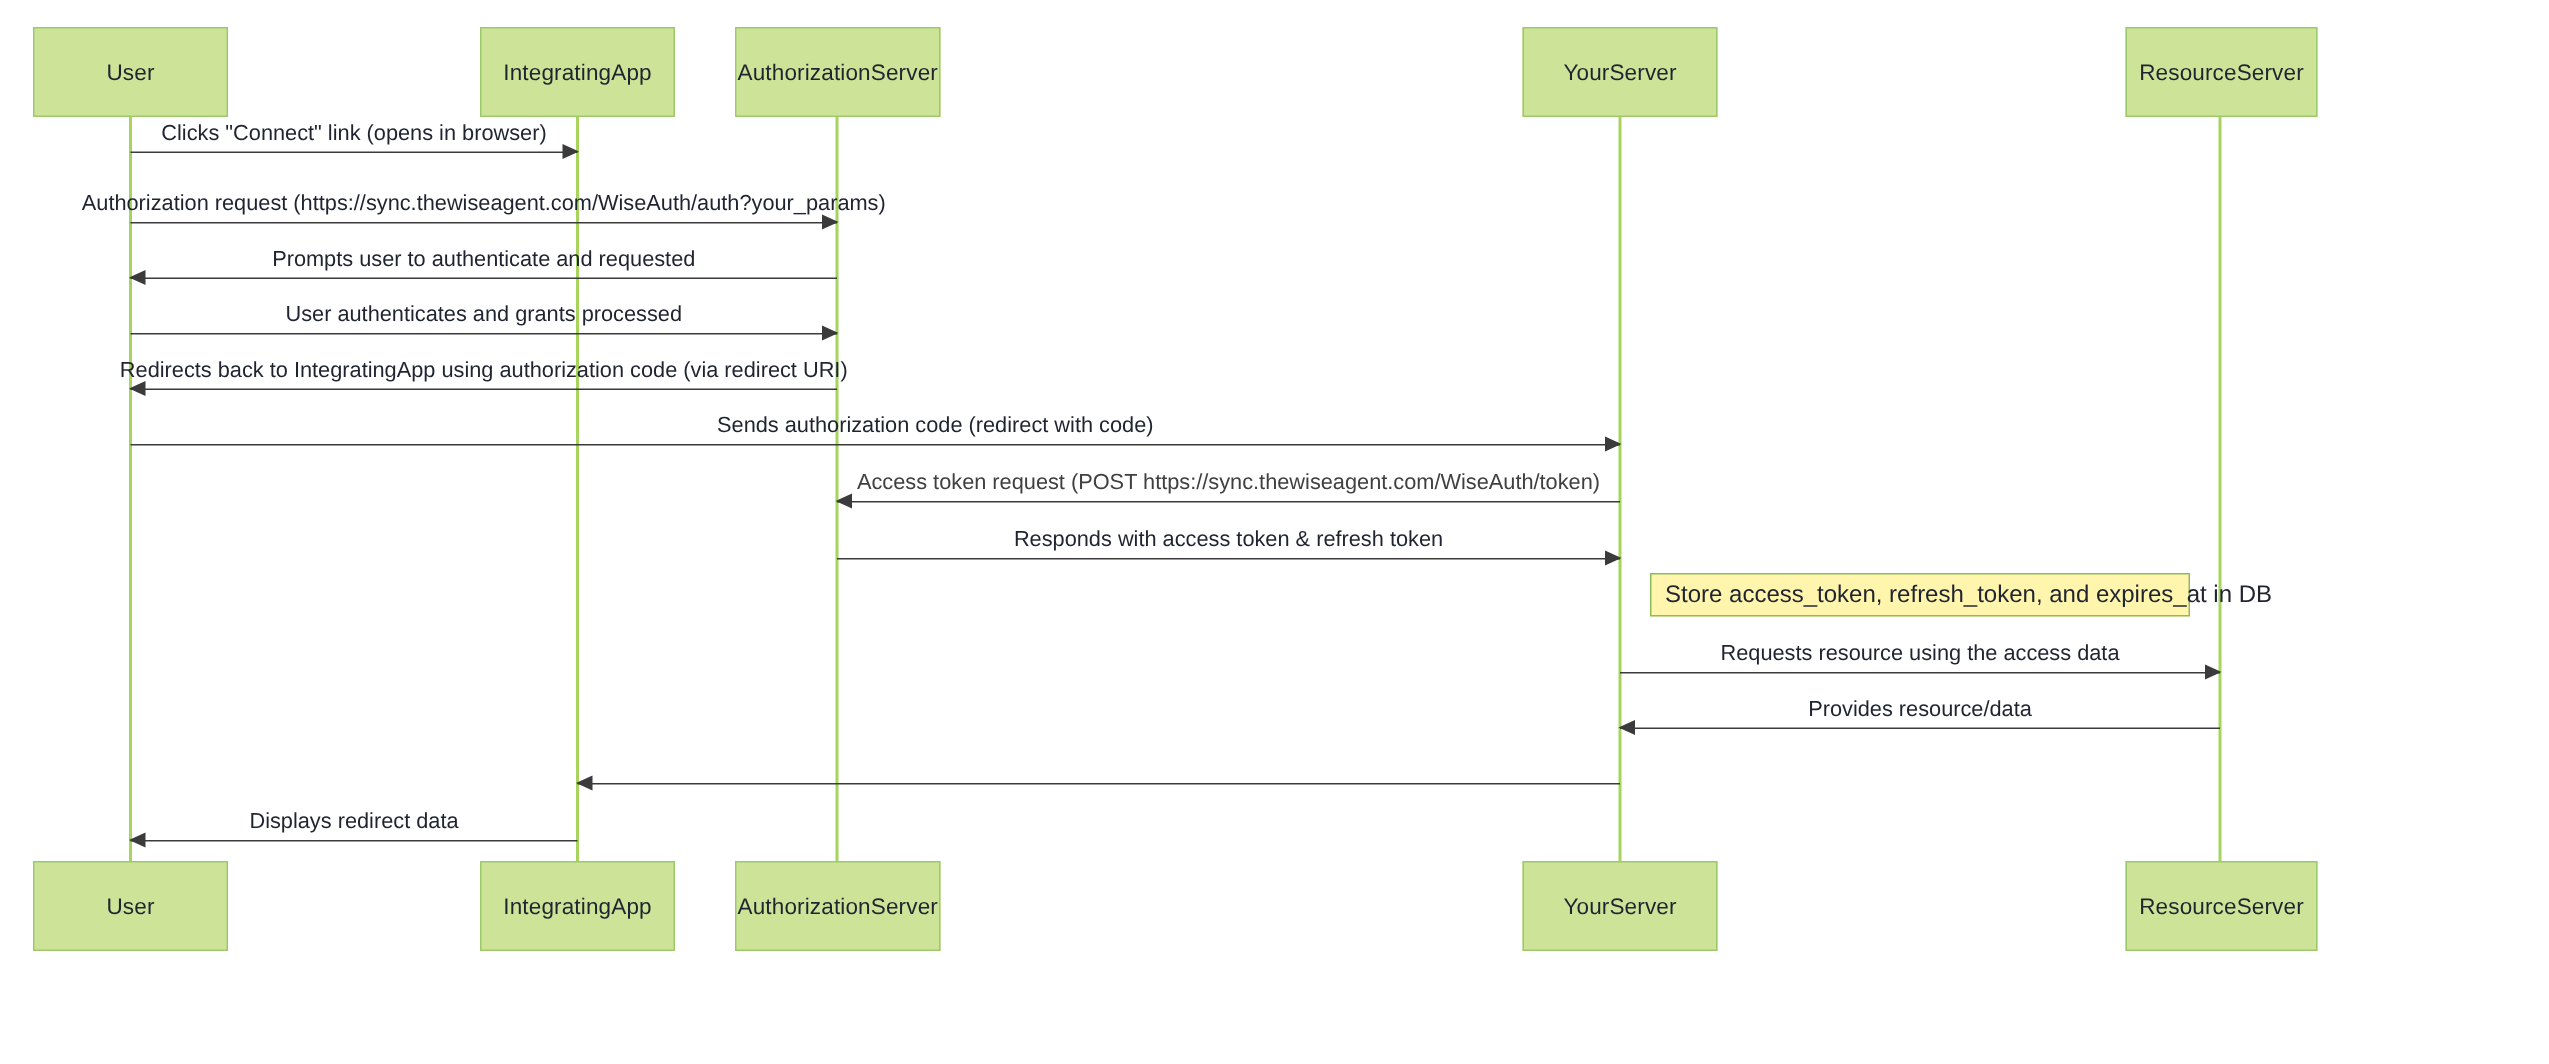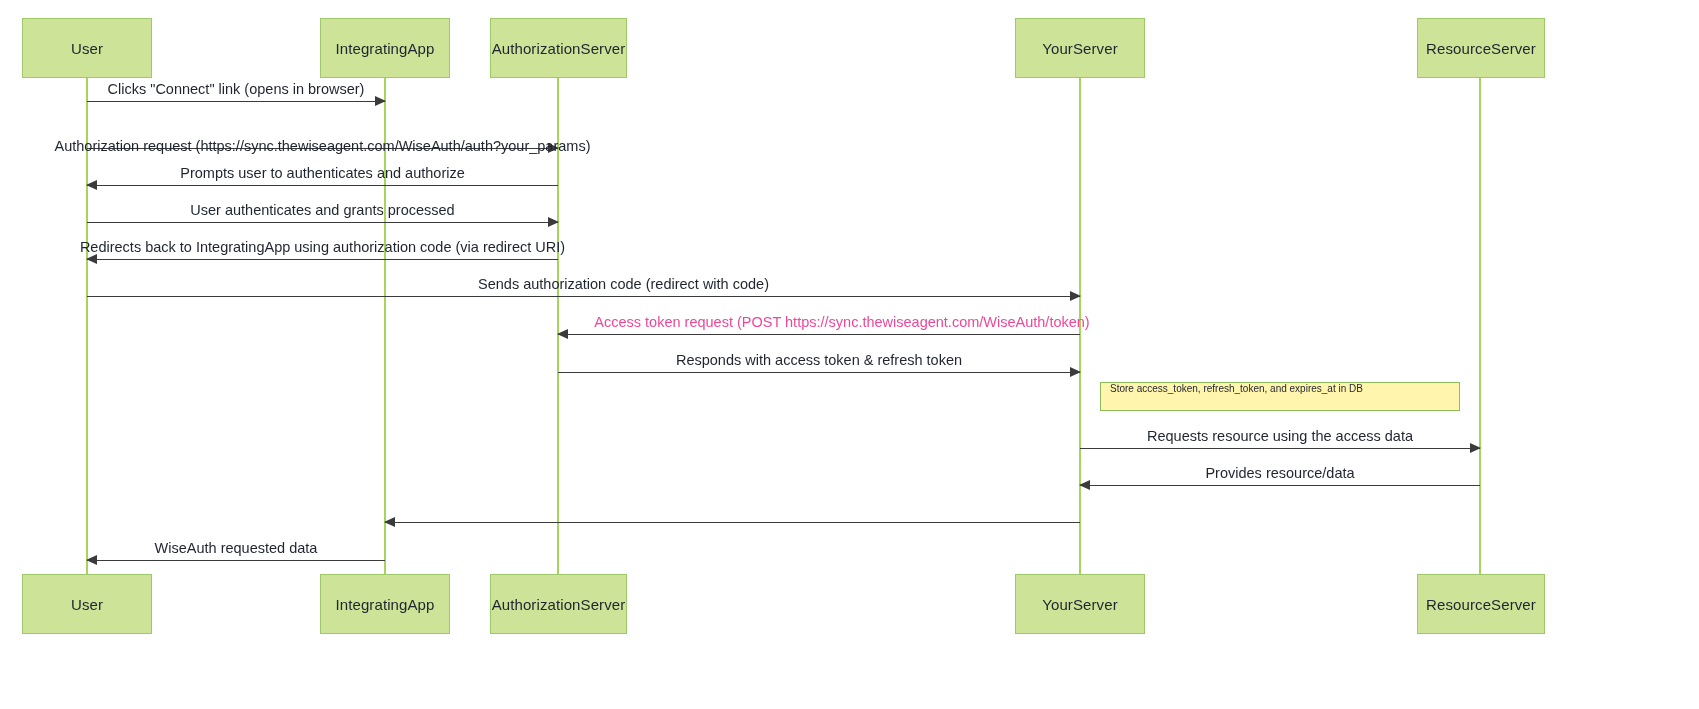--- a/index.html
+++ b/index.html
@@ -19,22 +19,22 @@
   .msg.to-right .head{right:-1px;border-left:11px solid #3b3b3b;}
   .msg.to-left  .head{left:-1px;border-right:11px solid #3b3b3b;}
   .msg-label{
     position:absolute;transform:translate(-50%,-100%);
     font-size:14.5px;color:#1f2430;white-space:nowrap;
     padding-bottom:4px;
   }
   .note{
     position:absolute;box-sizing:border-box;
     background:#fff5ad;border:1px solid #8fbc5a;
-    display:flex;
-    font-size:10px;color:#1f2430;white-space:nowrap;
+    display:flex;align-items:center;
+    font-size:16px;color:#1f2430;white-space:nowrap;
     padding:0 9px;
   }
 </style>
 </head>
 <body>
 
 <div id="diagram" style="width: 1699px; height: 709px; background: rgb(255, 255, 255);">
     <div class="lifeline" style="left: 86px; top: 78px; height: 496px; background: rgb(166, 212, 92);"></div>
     <div class="lifeline" style="left: 384px; top: 78px; height: 496px; background: rgb(166, 212, 92);"></div>
     <div class="lifeline" style="left: 557px; top: 78px; height: 496px; background: rgb(166, 212, 92);"></div>
@@ -72,46 +72,46 @@
     </div>
     <div class="msg to-right" style="left: 87px; top: 101px; width: 298px;">
       <div class="line" style="border-top-color: rgb(59, 59, 59);"></div>
       <div class="head"></div>
     </div>
     <div class="msg-label" style="left: 236px; top: 101px; color: rgb(31, 36, 48);">Clicks "Connect" link (opens in browser)</div>
     <div class="msg to-right" style="left: 87px; top: 148px; width: 471px;">
       <div class="line" style="border-top-color: rgb(59, 59, 59);"></div>
       <div class="head"></div>
     </div>
-    <div class="msg-label" style="left: 322.5px; top: 148px; color: rgb(31, 36, 48); margin-top: 10px;">Authorization request (https://sync.thewiseagent.com/WiseAuth/auth?your_params)</div>
+    <div class="msg-label" style="left: 322.5px; top: 148px; color: rgb(31, 36, 48);">Authorization request (https://sync.thewiseagent.com/WiseAuth/auth?your_params)</div>
     <div class="msg to-left" style="left: 87px; top: 185px; width: 471px;">
       <div class="line" style="border-top-color: rgb(59, 59, 59);"></div>
       <div class="head"></div>
     </div>
-    <div class="msg-label" style="left: 322.5px; top: 185px; color: rgb(31, 36, 48);">Prompts user to authenticates and authorize</div>
+    <div class="msg-label" style="left: 322.5px; top: 185px; color: rgb(31, 36, 48);">Prompts user to authenticate and requested</div>
     <div class="msg to-right" style="left: 87px; top: 222px; width: 471px;">
       <div class="line" style="border-top-color: rgb(59, 59, 59);"></div>
       <div class="head"></div>
     </div>
     <div class="msg-label" style="left: 322.5px; top: 222px; color: rgb(31, 36, 48);">User authenticates and grants processed</div>
     <div class="msg to-left" style="left: 87px; top: 259px; width: 471px;">
       <div class="line" style="border-top-color: rgb(59, 59, 59);"></div>
       <div class="head"></div>
     </div>
     <div class="msg-label" style="left: 322.5px; top: 259px; color: rgb(31, 36, 48);">Redirects back to IntegratingApp using authorization code (via redirect URI)</div>
     <div class="msg to-right" style="left: 87px; top: 296px; width: 993px;">
       <div class="line" style="border-top-color: rgb(59, 59, 59);"></div>
       <div class="head"></div>
     </div>
     <div class="msg-label" style="left: 583.5px; top: 296px; color: rgb(31, 36, 48); margin-left: 40px;">Sends authorization code (redirect with code)</div>
     <div class="msg to-left" style="left: 558px; top: 334px; width: 522px;">
       <div class="line" style="border-top-color: rgb(59, 59, 59);"></div>
       <div class="head"></div>
     </div>
-    <div class="msg-label" style="left: 842px; top: 334px; color: #ec4899; text-align: right;">Access token request (POST https://sync.thewiseagent.com/WiseAuth/token)</div>
+    <div class="msg-label" style="left: 819px; top: 334px; color: #404040; text-align: right;">Access token request (POST https://sync.thewiseagent.com/WiseAuth/token)</div>
     <div class="msg to-right" style="left: 558px; top: 372px; width: 522px;">
       <div class="line" style="border-top-color: rgb(59, 59, 59);"></div>
       <div class="head"></div>
     </div>
     <div class="msg-label" style="left: 819px; top: 372px; color: rgb(31, 36, 48); text-align: center;">Responds with access token &amp; refresh token</div>
     <div class="msg to-right" style="left: 1080px; top: 448px; width: 400px;">
       <div class="line" style="border-top-color: rgb(59, 59, 59);"></div>
       <div class="head"></div>
     </div>
     <div class="msg-label" style="left: 1280px; top: 448px; color: rgb(31, 36, 48);">Requests resource using the access data</div>
@@ -121,17 +121,17 @@
     </div>
     <div class="msg-label" style="left: 1280px; top: 485px; color: rgb(31, 36, 48);">Provides resource/data</div>
     <div class="msg to-left" style="left: 385px; top: 522px; width: 695px;">
       <div class="line" style="border-top-color: rgb(59, 59, 59);"></div>
       <div class="head"></div>
     </div>
     <div class="msg to-left" style="left: 87px; top: 560px; width: 298px;">
       <div class="line" style="border-top-color: rgb(59, 59, 59);"></div>
       <div class="head"></div>
     </div>
-    <div class="msg-label" style="left: 236px; top: 560px; color: rgb(31, 36, 48);">WiseAuth requested data</div>
+    <div class="msg-label" style="left: 236px; top: 560px; color: rgb(31, 36, 48);">Displays redirect data</div>
     <div class="note" style="left: 1100px; top: 382px; width: 360px; height: 29px; background: rgb(255, 245, 173); border-color: rgb(143, 188, 90);">
       <span>Store access_token, refresh_token, and expires_at in DB</span>
     </div>
   </div>
 
 </body></html>

